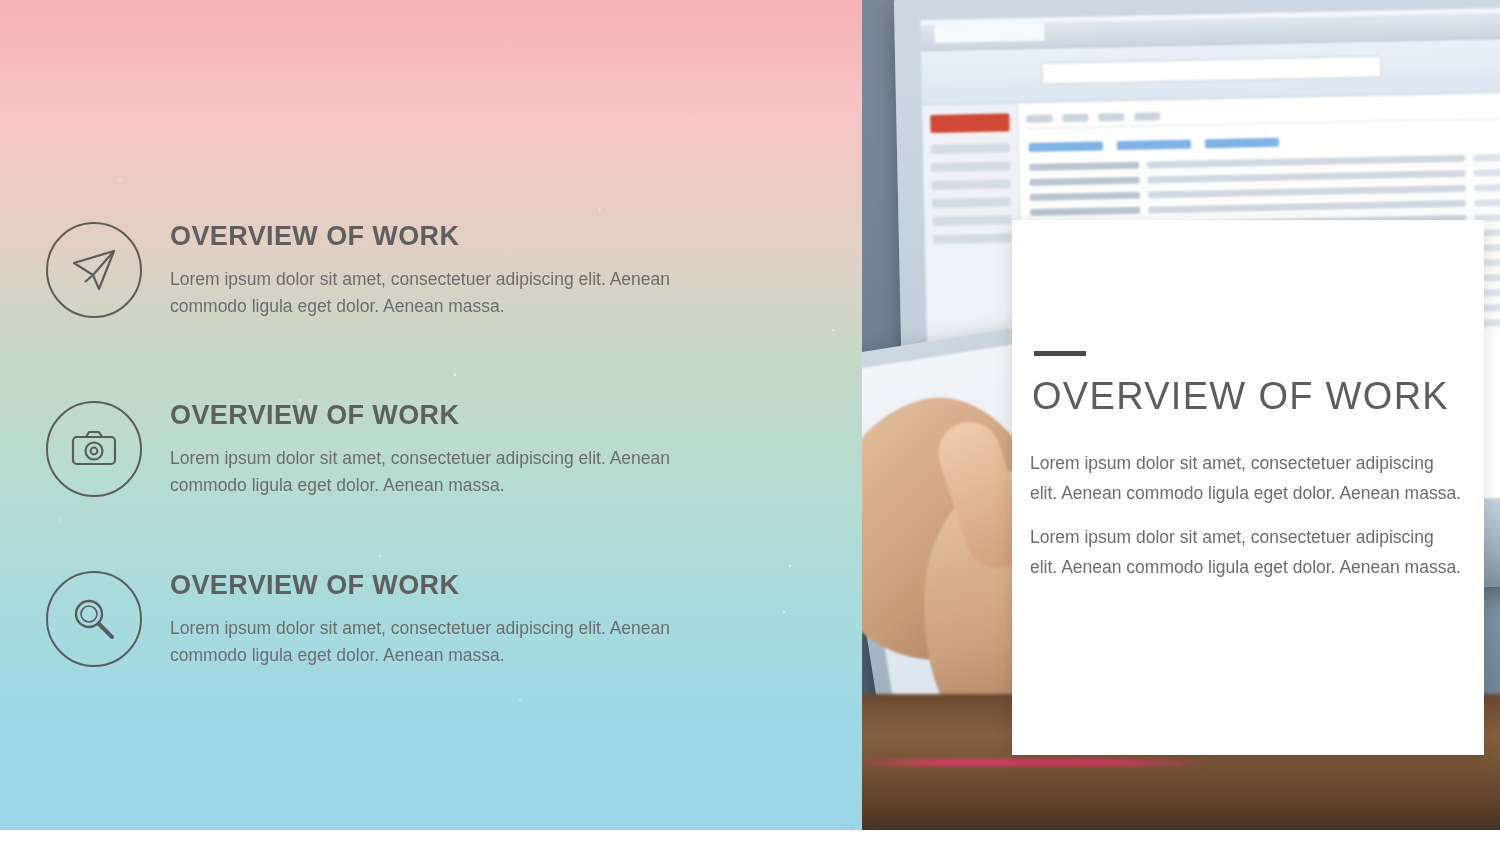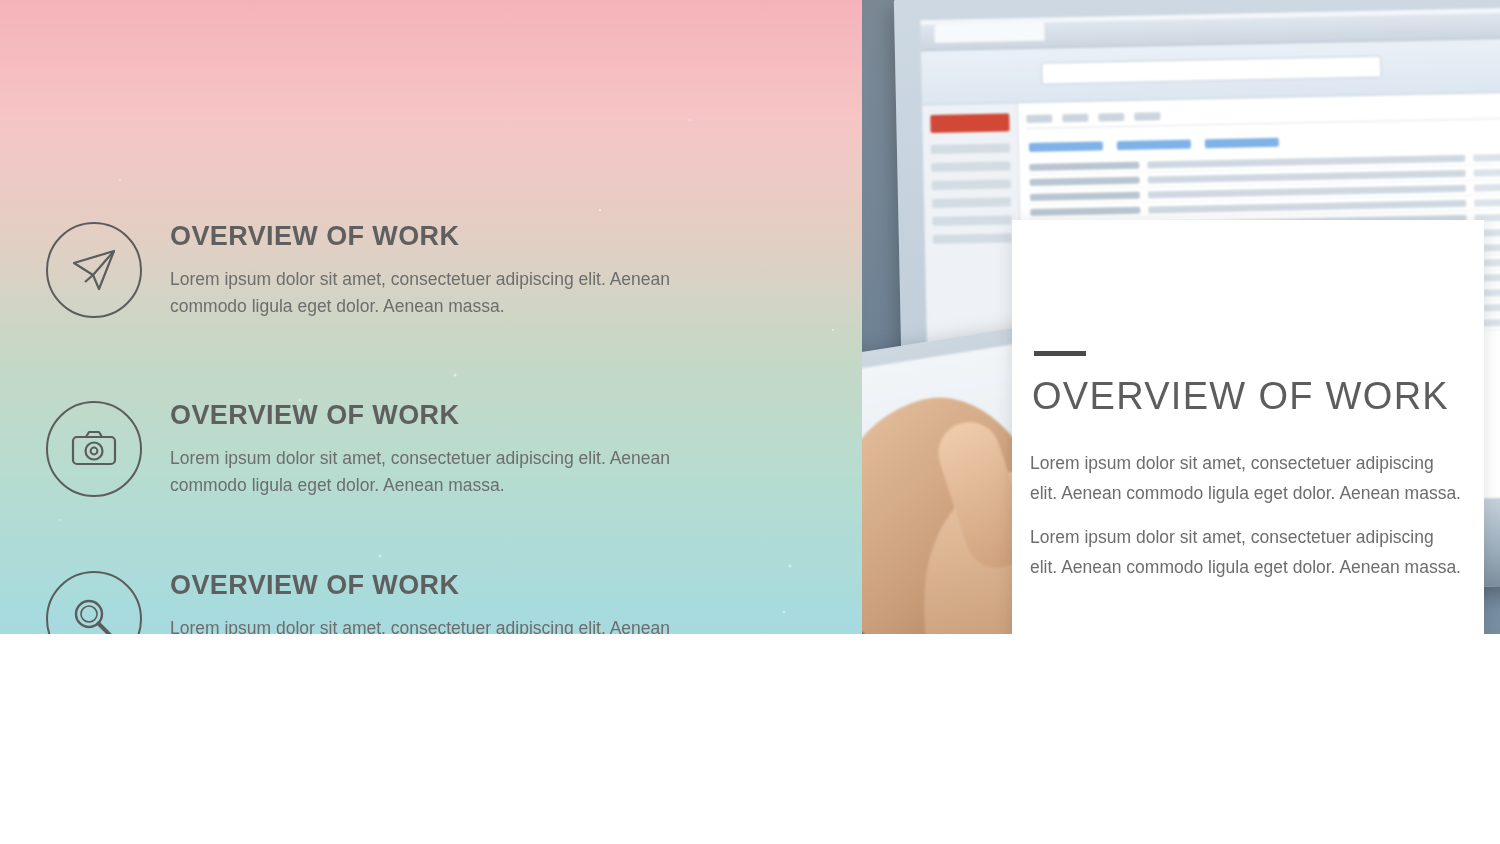--- a/index.html
+++ b/index.html
@@ -7,21 +7,21 @@
   html, body {
     width: 1500px;
     height: 844px;
     overflow: hidden;
     font-family: "Liberation Sans", sans-serif;
   }
 
   .slide {
     position: relative;
     width: 1500px;
-    height: 634px;
+    height: 830px;
     background: #ffffff;
     overflow: hidden;
   }
 
   
   .left-panel {
     position: absolute;
     left: 0; top: 0;
     width: 862px;
     height: 844px;

